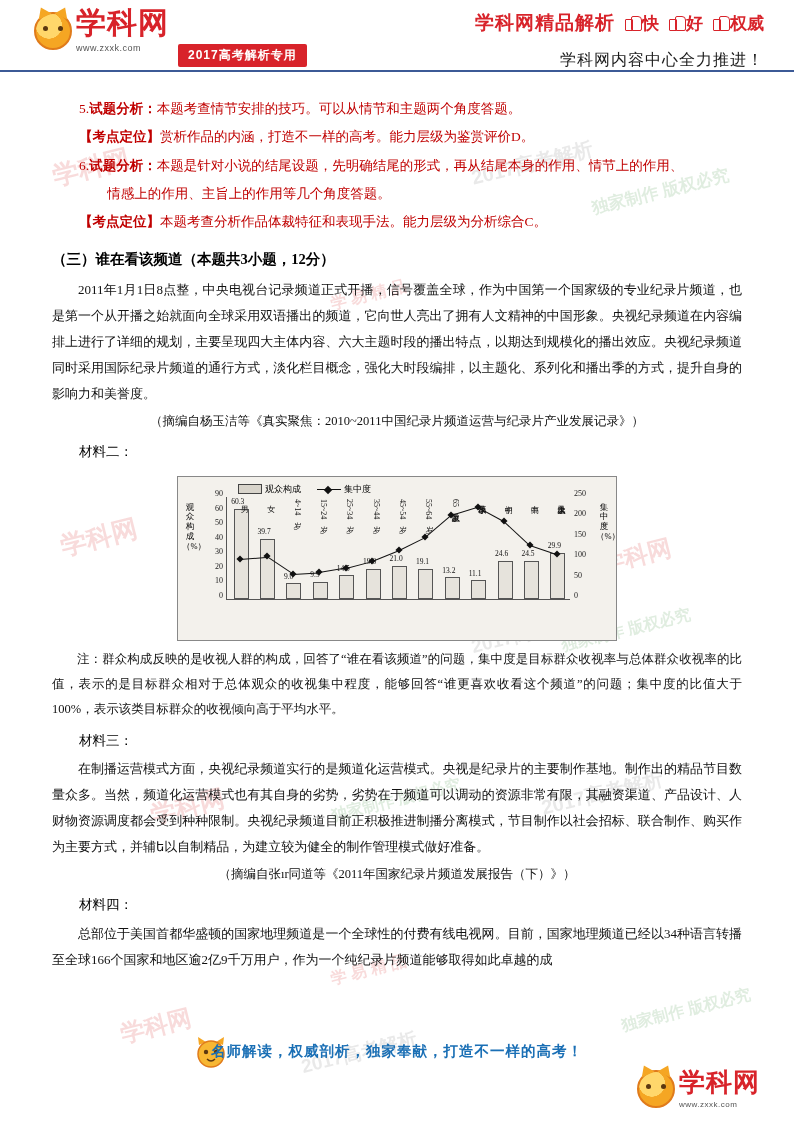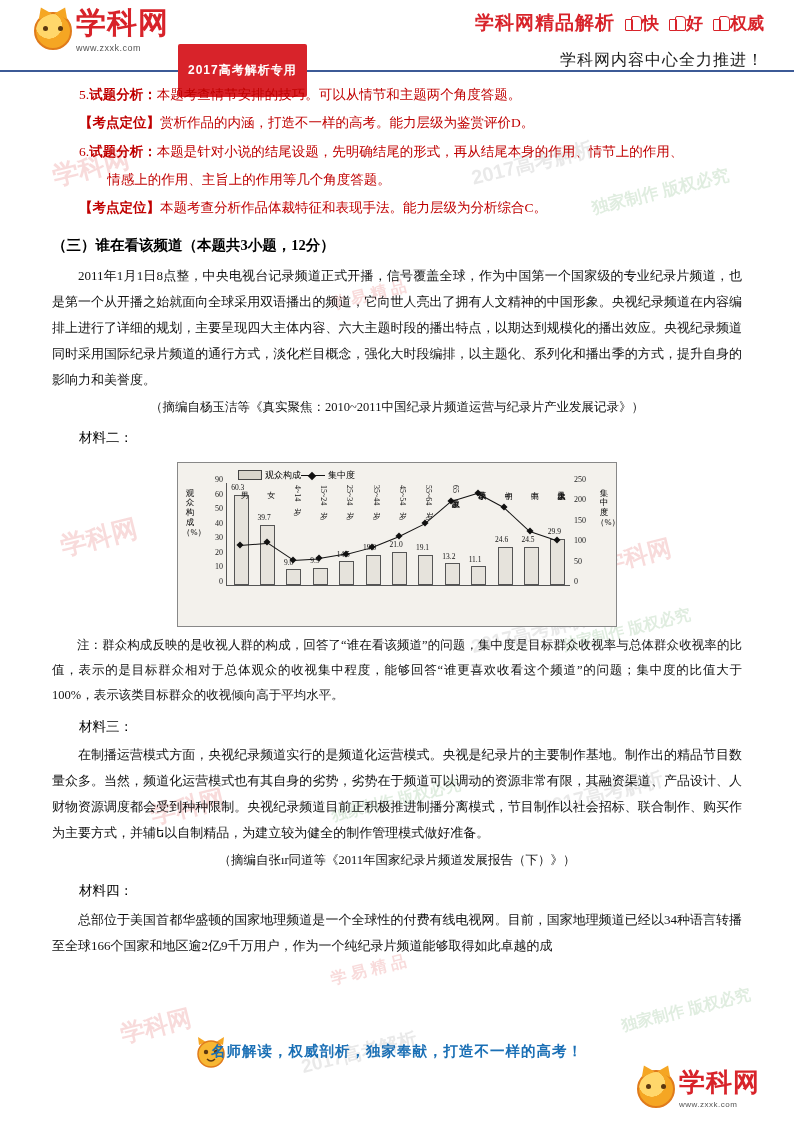--- a/index.html
+++ b/index.html
@@ -62,21 +62,21 @@
   }
   .logo-url{
     font-family:"Liberation Sans", sans-serif;
     font-size:9px;color:#555;letter-spacing:.5px;margin-top:6px;
   }
   .badge{
     position:absolute;left:178px;top:44px;
     background:#d8232a;color:#fff;
     font-family:"Liberation Sans", sans-serif;
     font-size:12px;font-weight:bold;
-    padding:18px 10px;border-radius:2px;
+    padding:3px 10px;border-radius:2px;
     letter-spacing:1px;
   }
   .header-right{
     position:absolute;right:30px;top:10px;text-align:right;
   }
   .slogan-row{
     display:flex;align-items:center;justify-content:flex-end;gap:10px;
   }
   .slogan-main{
     font-family:"Liberation Sans", sans-serif;
@@ -101,21 +101,21 @@
   }
   .slogan-sub{
     margin-top:14px;
     font-family:"Liberation Sans", sans-serif;
     font-size:16px;color:#1a1a1a;letter-spacing:1px;
   }
 
   
   .content{
     position:relative;
-    padding:10px 52px 0 52px;
+    padding:24px 52px 0 52px;
     box-sizing:border-box;
     font-size:13.5px;
     line-height:1.95;
     color:#111;
   }
   .ana{ color:#c00000; margin:0 0 2px 0; }
   .ana .lbl{ font-weight:bold; }
   .ana-indent{ text-indent:2em; }
   .ana-hang{ padding-left:4.1em; text-indent:0; }
   .sec-title{
@@ -144,21 +144,21 @@
   .chart-box{
     margin:10px auto 6px auto;
     width:440px;height:165px;
     border:1px solid #888;
     background:#f3f1ec;
     position:relative;
     box-sizing:border-box;
   }
   .chart-legend{
     position:absolute;left:60px;top:4px;
-    display:flex;align-items:center;gap:0;
+    display:flex;align-items:center;gap:16px;
     font-size:9px;color:#000;
   }
   .lg-bar{display:inline-block;width:22px;height:8px;border:1px solid #444;background:#d8d4cb;margin-right:3px;vertical-align:middle;}
   .lg-line{display:inline-block;width:24px;height:0;border-top:1.6px solid #111;position:relative;margin-right:3px;vertical-align:middle;}
   .lg-line:after{content:"";position:absolute;left:8px;top:-3px;width:6px;height:6px;background:#111;transform:rotate(45deg);}
   .y-left-title{
     position:absolute;left:4px;top:26px;width:16px;
     font-size:8.5px;line-height:1.15;color:#000;text-align:center;
   }
   .y-right-title{

